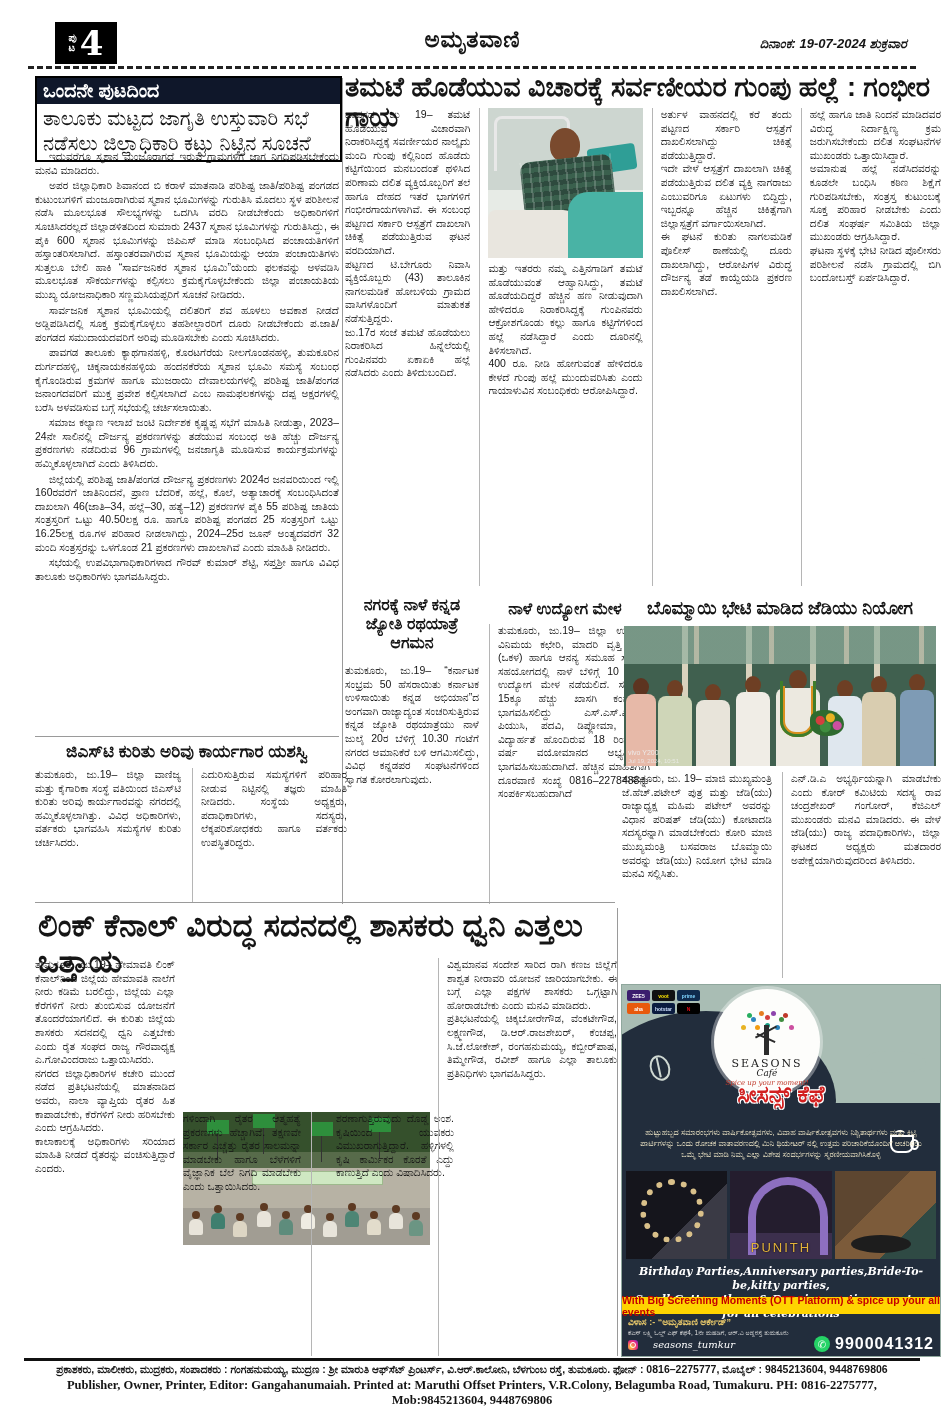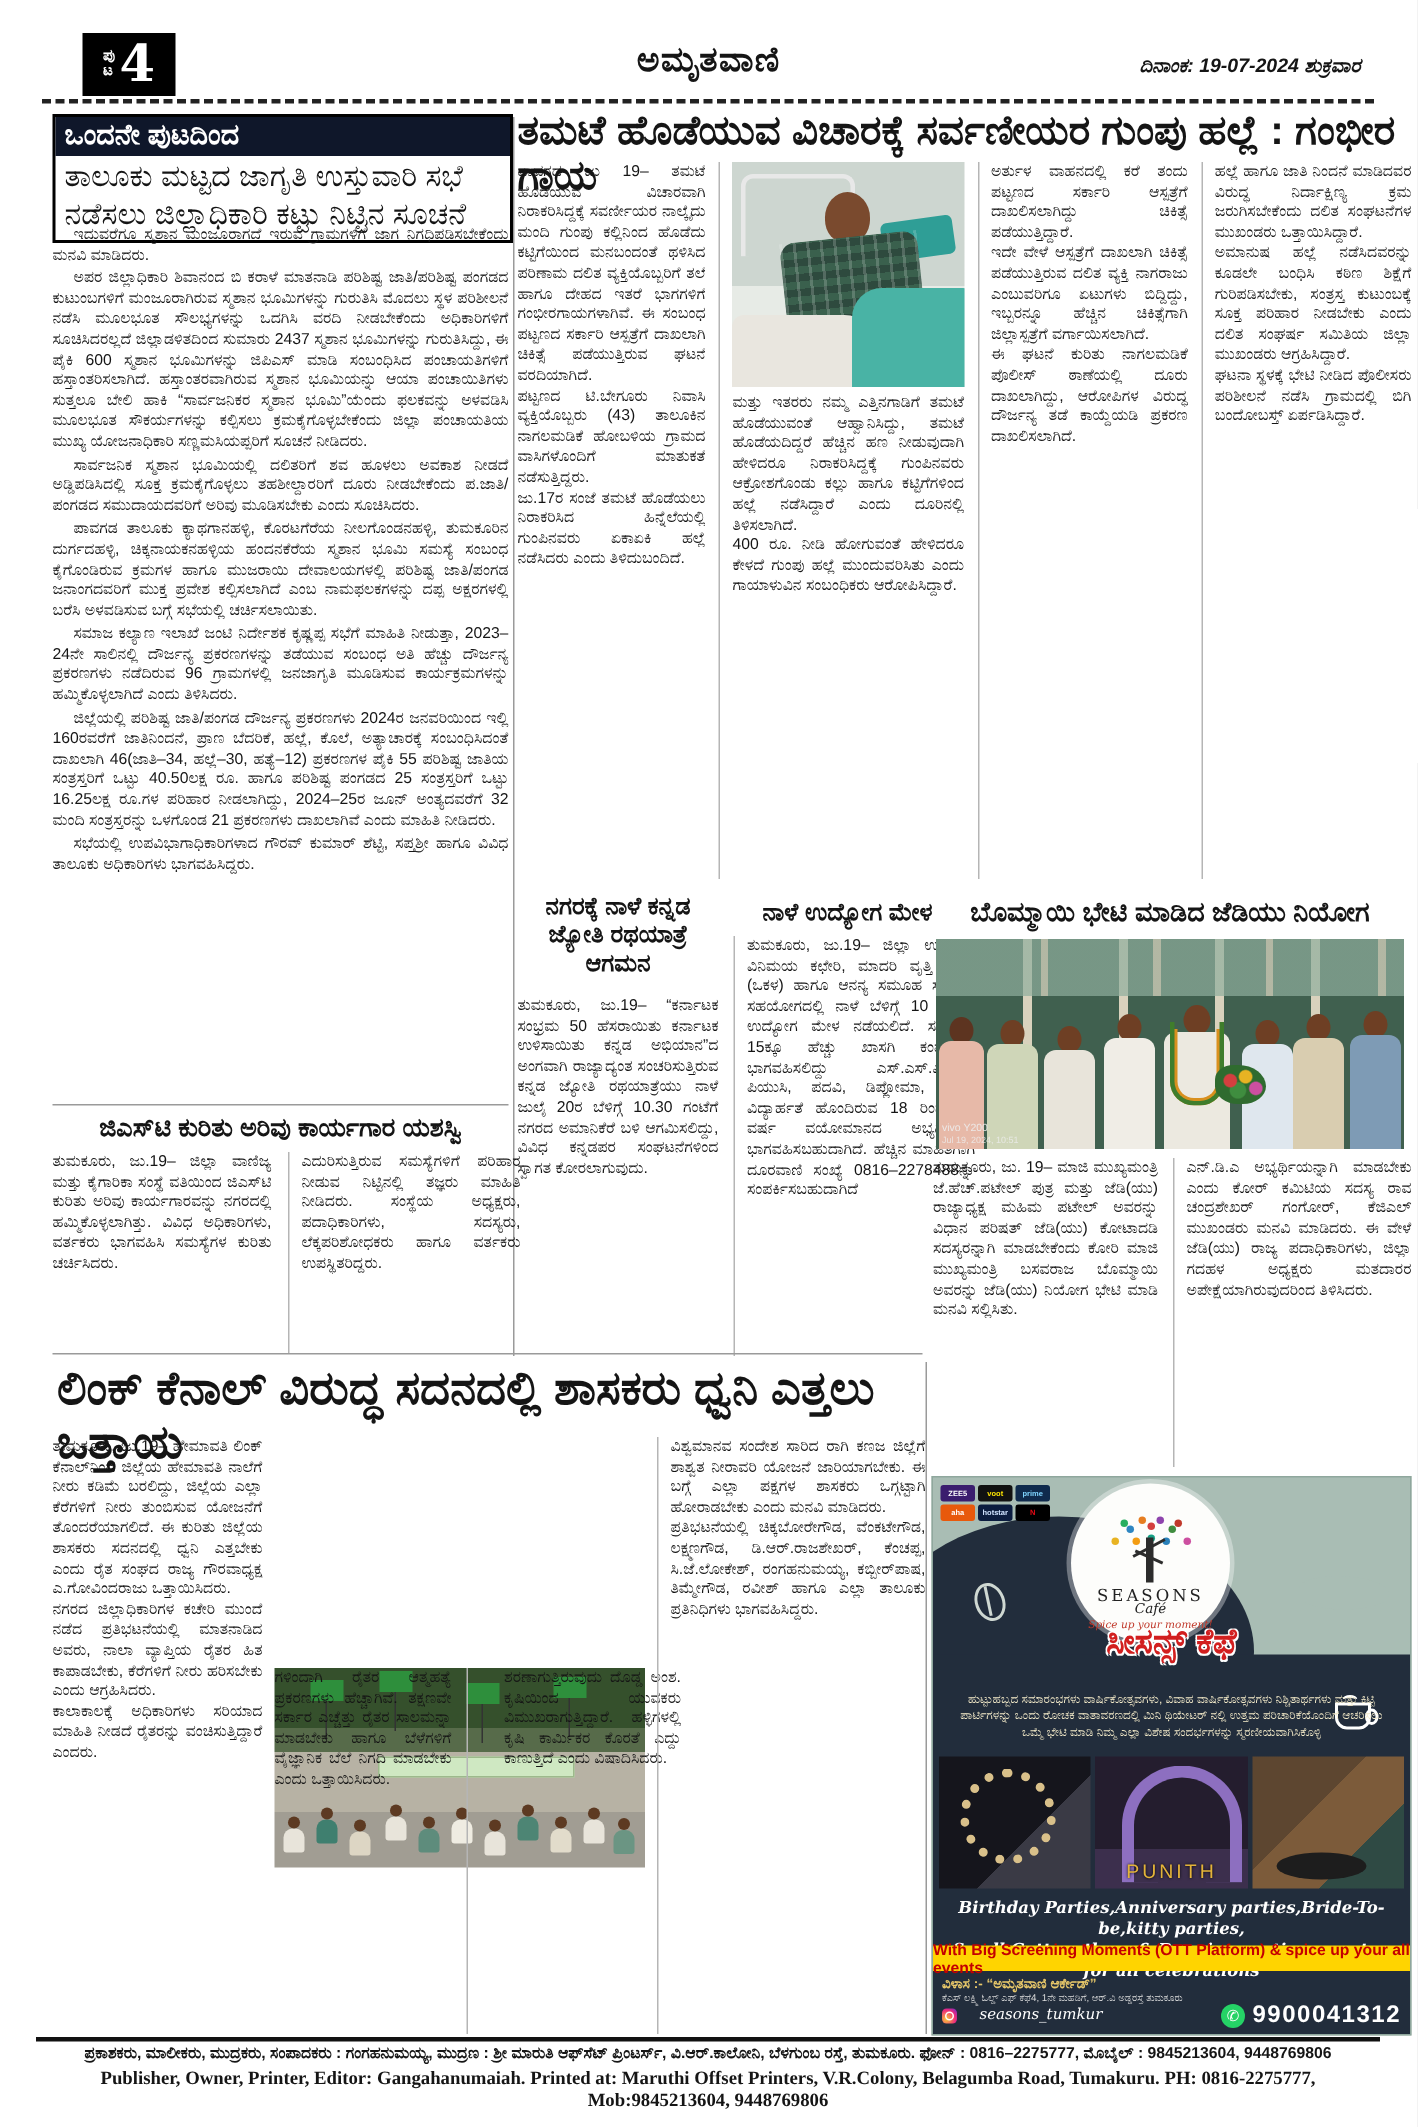--- a/index.html
+++ b/index.html
@@ -219,21 +219,21 @@
       </div>
     <div class="person" style="left:276px;">
         <div class="ph"></div>
         <div class="pb" style="background:#7e9bb5;height:76px;"></div>
       </div>
     <div class="bouquet" style="left:186px;top:84px;"></div>
     <div class="wmark">vivo Y200</div>
     <div class="wmark2">Jul 19, 2024, 10:51</div>
   </div>
   <div class="abs bodytext" style="left:622px;top:772px;width:150px;height:206px;">ತುಮಕೂರು, ಜು. 19– ಮಾಜಿ ಮುಖ್ಯಮಂತ್ರಿ ಜೆ.ಹೆಚ್.ಪಟೇಲ್ ಪುತ್ರ ಮತ್ತು ಜೆಡಿ(ಯು) ರಾಜ್ಯಾಧ್ಯಕ್ಷ ಮಹಿಮ ಪಟೇಲ್ ಅವರನ್ನು ವಿಧಾನ ಪರಿಷತ್ ಜೆಡಿ(ಯು) ಕೋಟಾದಡಿ ಸದಸ್ಯರನ್ನಾಗಿ ಮಾಡಬೇಕೆಂದು ಕೋರಿ ಮಾಜಿ ಮುಖ್ಯಮಂತ್ರಿ ಬಸವರಾಜ ಬೊಮ್ಮಾಯಿ ಅವರನ್ನು ಜೆಡಿ(ಯು) ನಿಯೋಗ ಭೇಟಿ ಮಾಡಿ ಮನವಿ ಸಲ್ಲಿಸಿತು.</div>
-  <div class="abs bodytext" style="left:782px;top:772px;width:150px;height:206px;border-left:1px solid #b5b5b5;padding-left:8px;">ಎನ್.ಡಿ.ಎ ಅಭ್ಯರ್ಥಿಯನ್ನಾಗಿ ಮಾಡಬೇಕು ಎಂದು ಕೋರ್ ಕಮಿಟಿಯ ಸದಸ್ಯ ರಾವ ಚಂದ್ರಶೇಖರ್ ಗಂಗೋರ್, ಕೆಜಿಎಲ್ ಮುಖಂಡರು ಮನವಿ ಮಾಡಿದರು. ಈ ವೇಳೆ ಜೆಡಿ(ಯು) ರಾಜ್ಯ ಪದಾಧಿಕಾರಿಗಳು, ಜಿಲ್ಲಾ ಗದಹಳ ಅಧ್ಯಕ್ಷರು ಮತದಾರರ ಅಪೇಕ್ಷೆಯಾಗಿರುವುದರಿಂದ ತಿಳಿಸಿದರು.</div>
+  <div class="abs bodytext" style="left:782px;top:772px;width:150px;height:206px;border-left:1px solid #b5b5b5;padding-left:8px;">ಎನ್.ಡಿ.ಎ ಅಭ್ಯರ್ಥಿಯನ್ನಾಗಿ ಮಾಡಬೇಕು ಎಂದು ಕೋರ್ ಕಮಿಟಿಯ ಸದಸ್ಯ ರಾವ ಚಂದ್ರಶೇಖರ್ ಗಂಗೋರ್, ಕೆಜಿಎಲ್ ಮುಖಂಡರು ಮನವಿ ಮಾಡಿದರು. ಈ ವೇಳೆ ಜೆಡಿ(ಯು) ರಾಜ್ಯ ಪದಾಧಿಕಾರಿಗಳು, ಜಿಲ್ಲಾ ಘಟಕದ ಅಧ್ಯಕ್ಷರು ಮತದಾರರ ಅಪೇಕ್ಷೆಯಾಗಿರುವುದರಿಂದ ತಿಳಿಸಿದರು.</div>
 
   <div class="abs hrule" style="left:35px;top:902px;width:580px;"></div>
   <div class="abs" style="left:38px;top:908px;width:578px;font-size:31px;font-weight:bold;line-height:36px;">ಲಿಂಕ್ ಕೆನಾಲ್ ವಿರುದ್ಧ ಸದನದಲ್ಲಿ ಶಾಸಕರು ಧ್ವನಿ ಎತ್ತಲು ಒತ್ತಾಯ</div>
   <div class="abs bodytext" style="left:35px;top:958px;width:140px;height:398px;">ತುಮಕೂರು, ಜು.19– ಹೇಮಾವತಿ ಲಿಂಕ್ ಕೆನಾಲ್‌ನಿಂದ ಜಿಲ್ಲೆಯ ಹೇಮಾವತಿ ನಾಲೆಗೆ ನೀರು ಕಡಿಮೆ ಬರಲಿದ್ದು, ಜಿಲ್ಲೆಯ ಎಲ್ಲಾ ಕೆರೆಗಳಿಗೆ ನೀರು ತುಂಬಿಸುವ ಯೋಜನೆಗೆ ತೊಂದರೆಯಾಗಲಿದೆ. ಈ ಕುರಿತು ಜಿಲ್ಲೆಯ ಶಾಸಕರು ಸದನದಲ್ಲಿ ಧ್ವನಿ ಎತ್ತಬೇಕು ಎಂದು ರೈತ ಸಂಘದ ರಾಜ್ಯ ಗೌರವಾಧ್ಯಕ್ಷ ಎ.ಗೋವಿಂದರಾಜು ಒತ್ತಾಯಿಸಿದರು.
 ನಗರದ ಜಿಲ್ಲಾಧಿಕಾರಿಗಳ ಕಚೇರಿ ಮುಂದೆ ನಡೆದ ಪ್ರತಿಭಟನೆಯಲ್ಲಿ ಮಾತನಾಡಿದ ಅವರು, ನಾಲಾ ವ್ಯಾಪ್ತಿಯ ರೈತರ ಹಿತ ಕಾಪಾಡಬೇಕು, ಕೆರೆಗಳಿಗೆ ನೀರು ಹರಿಸಬೇಕು ಎಂದು ಆಗ್ರಹಿಸಿದರು.
 ಕಾಲಾಕಾಲಕ್ಕೆ ಅಧಿಕಾರಿಗಳು ಸರಿಯಾದ ಮಾಹಿತಿ ನೀಡದೆ ರೈತರನ್ನು ವಂಚಿಸುತ್ತಿದ್ದಾರೆ ಎಂದರು.</div>
   <div class="abs photo protest" style="left:183px;top:972px;width:247px;height:133px;">
     <div class="flag" style="left:24px;top:8px;"></div>
     <div class="flag" style="left:70px;top:2px;"></div>
     <div class="flag" style="left:128px;top:10px;"></div>

